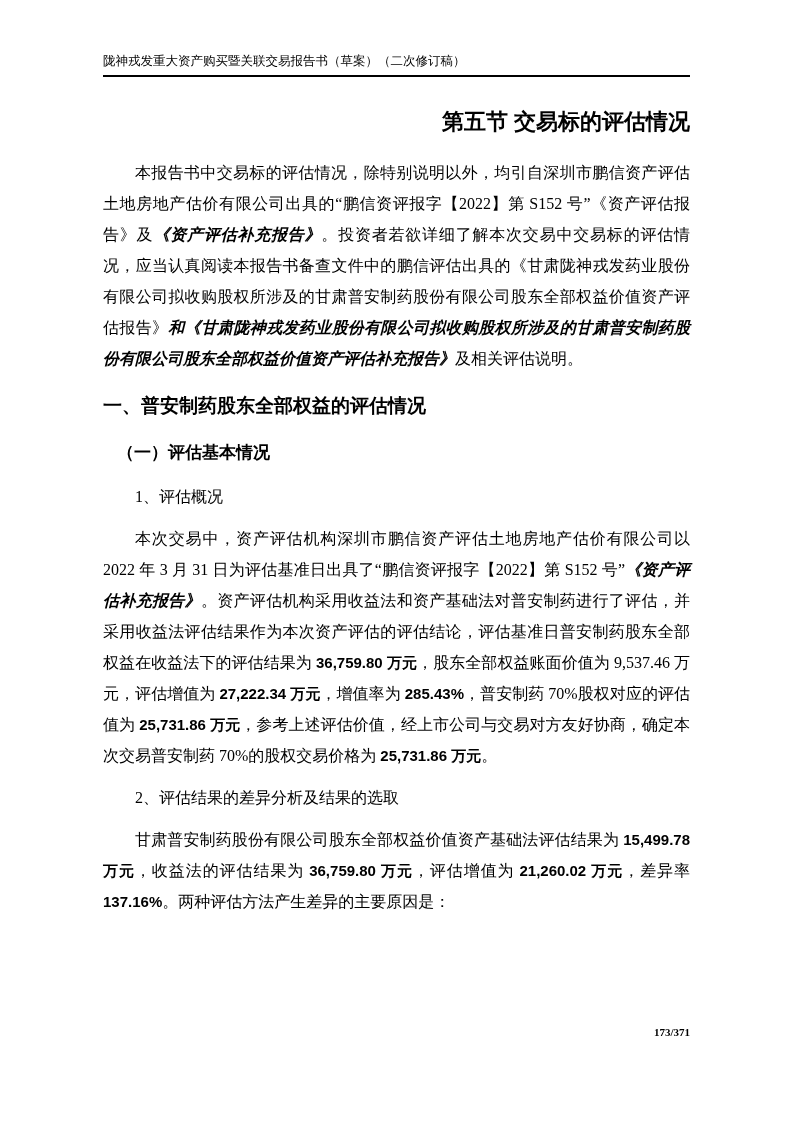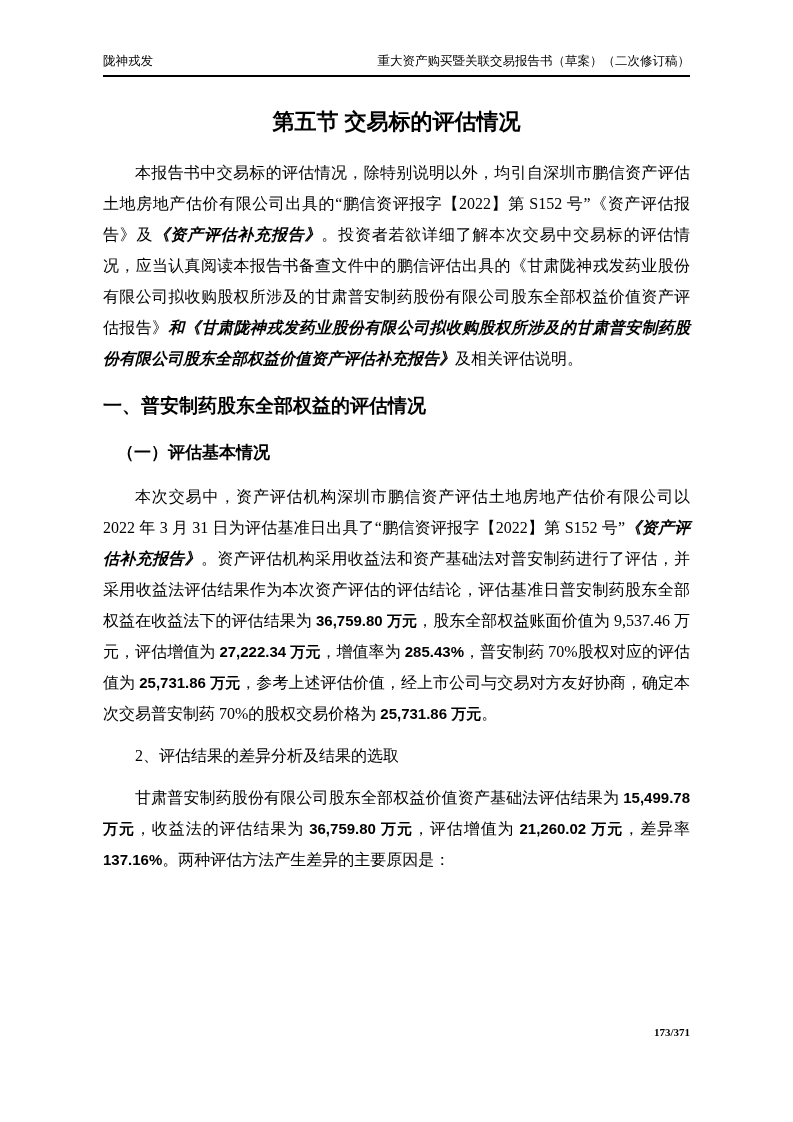--- a/index.html
+++ b/index.html
@@ -6,27 +6,27 @@
   body {
     width: 793px; height: 1122px;
     background: #ffffff;
     color: #000000;
     font-family: "Liberation Serif", "DejaVu Serif", serif;
     position: relative;
     overflow: hidden;
   }
   .page { padding: 52px 103px 0 103px; position: relative; }
   .header {
-    display: flex; justify-content: space-between; align-items: flex-end;
+    display: flex; justify-content: flex-start; align-items: flex-end;
     font-size: 12.5px; line-height: 18px;
     border-bottom: 2px solid #000000;
     padding-bottom: 5px;
   }
   .doc-title {
-    text-align: center;
+    text-align: right;
     font-family: "Liberation Sans", "DejaVu Sans", sans-serif;
     font-weight: bold;
     font-size: 22px; line-height: 30px;
     margin: 30px 0 20px 0;
   }
   p.body {
     font-size: 16px; line-height: 31px;
     text-align: justify;
     text-indent: 32px;
     margin: 0 0 11px 0;
@@ -66,20 +66,21 @@
   </div>
 
   <h1 class="doc-title">第五节 交易标的评估情况</h1>
 
   <p class="body"><span>本报告书中交易标的评估情况，除特别说明以外，均引自深圳市鹏信资产评估土地房地产估价有限公司出具的“鹏信资评报字【2022】第 S152 号”《资产评估报告》及</span><span class="bt">《资产评估补充报告》</span><span>。投资者若欲详细了解本次交易中交易标的评估情况，应当认真阅读本报告书备查文件中的鹏信评估出具的《甘肃陇神戎发药业股份有限公司拟收购股权所涉及的甘肃普安制药股份有限公司股东全部权益价值资产评估报告》</span><span class="bt">和《甘肃陇神戎发药业股份有限公司拟收购股权所涉及的甘肃普安制药股份有限公司股东全部权益价值资产评估补充报告》</span><span>及相关评估说明。</span></p>
 
   <h2 class="h1">一、普安制药股东全部权益的评估情况</h2>
 
   <h3 class="h2">（一）评估基本情况</h3>
 
+  <p class="body">1、评估概况</p>
 
   <p class="body"><span>本次交易中，资产评估机构深圳市鹏信资产评估土地房地产估价有限公司以 2022 年 3 月 31 日为评估基准日出具了“鹏信资评报字【2022】第 S152 号”</span><span class="bt">《资产评估补充报告》</span><span>。资产评估机构采用收益法和资产基础法对普安制药进行了评估，并采用收益法评估结果作为本次资产评估的评估结论，评估基准日普安制药股东全部权益在收益法下的评估结果为 </span><span class="b">36,759.80 万元</span><span>，股东全部权益账面价值为 9,537.46 万元，评估增值为 </span><span class="b">27,222.34 万元</span><span>，增值率为 </span><span class="b">285.43%</span><span>，普安制药 70%股权对应的评估值为 </span><span class="b">25,731.86 万元</span><span>，参考上述评估价值，经上市公司与交易对方友好协商，确定本次交易普安制药 70%的股权交易价格为 </span><span class="b">25,731.86 万元</span><span>。</span></p>
 
   <p class="body">2、评估结果的差异分析及结果的选取</p>
 
   <p class="body"><span>甘肃普安制药股份有限公司股东全部权益价值资产基础法评估结果为 </span><span class="b">15,499.78 万元</span><span>，收益法的评估结果为 </span><span class="b">36,759.80 万元</span><span>，评估增值为 </span><span class="b">21,260.02 万元</span><span>，差异率 </span><span class="b">137.16%</span><span>。两种评估方法产生差异的主要原因是：</span></p>
 
 
 </div>
 

